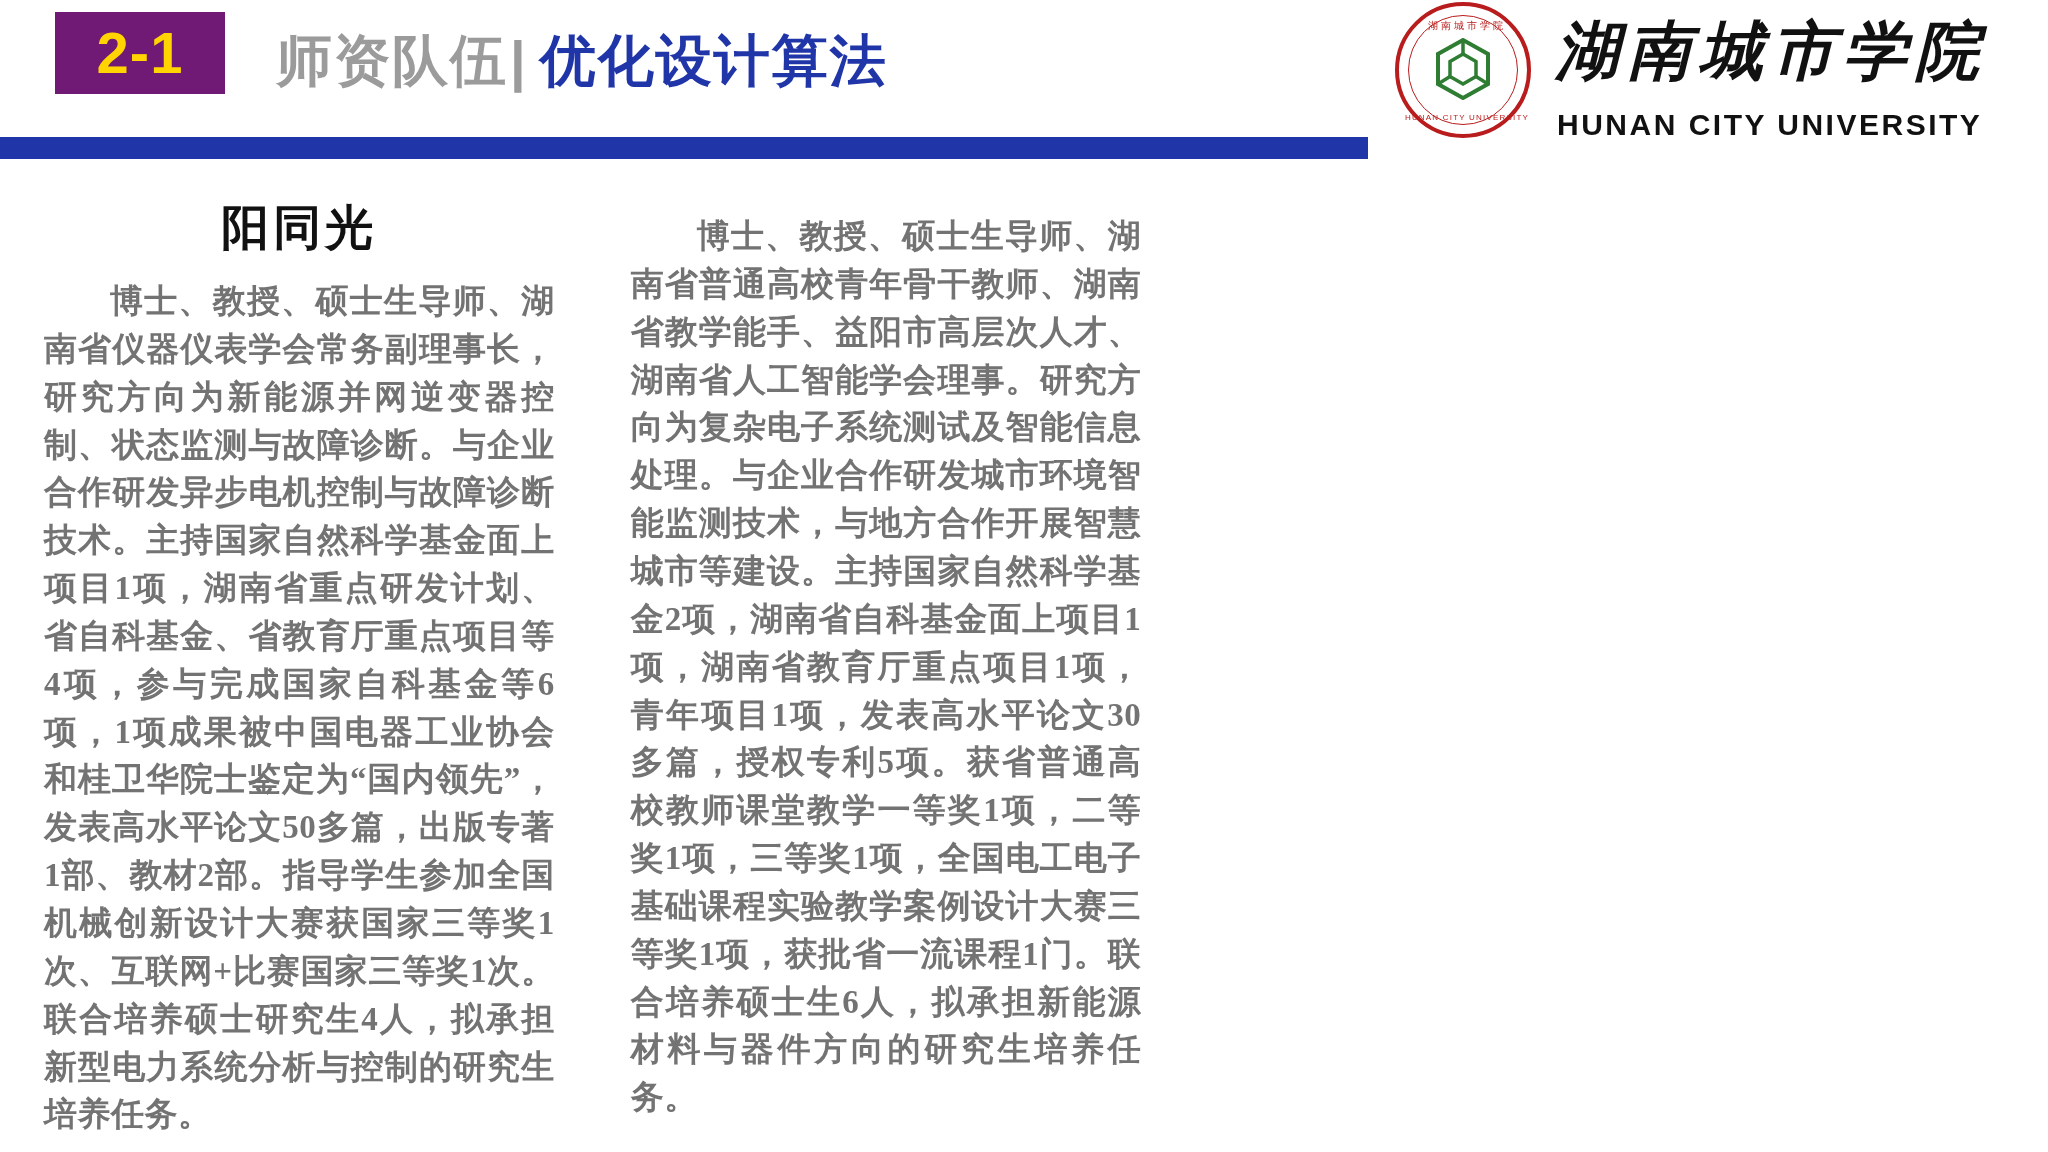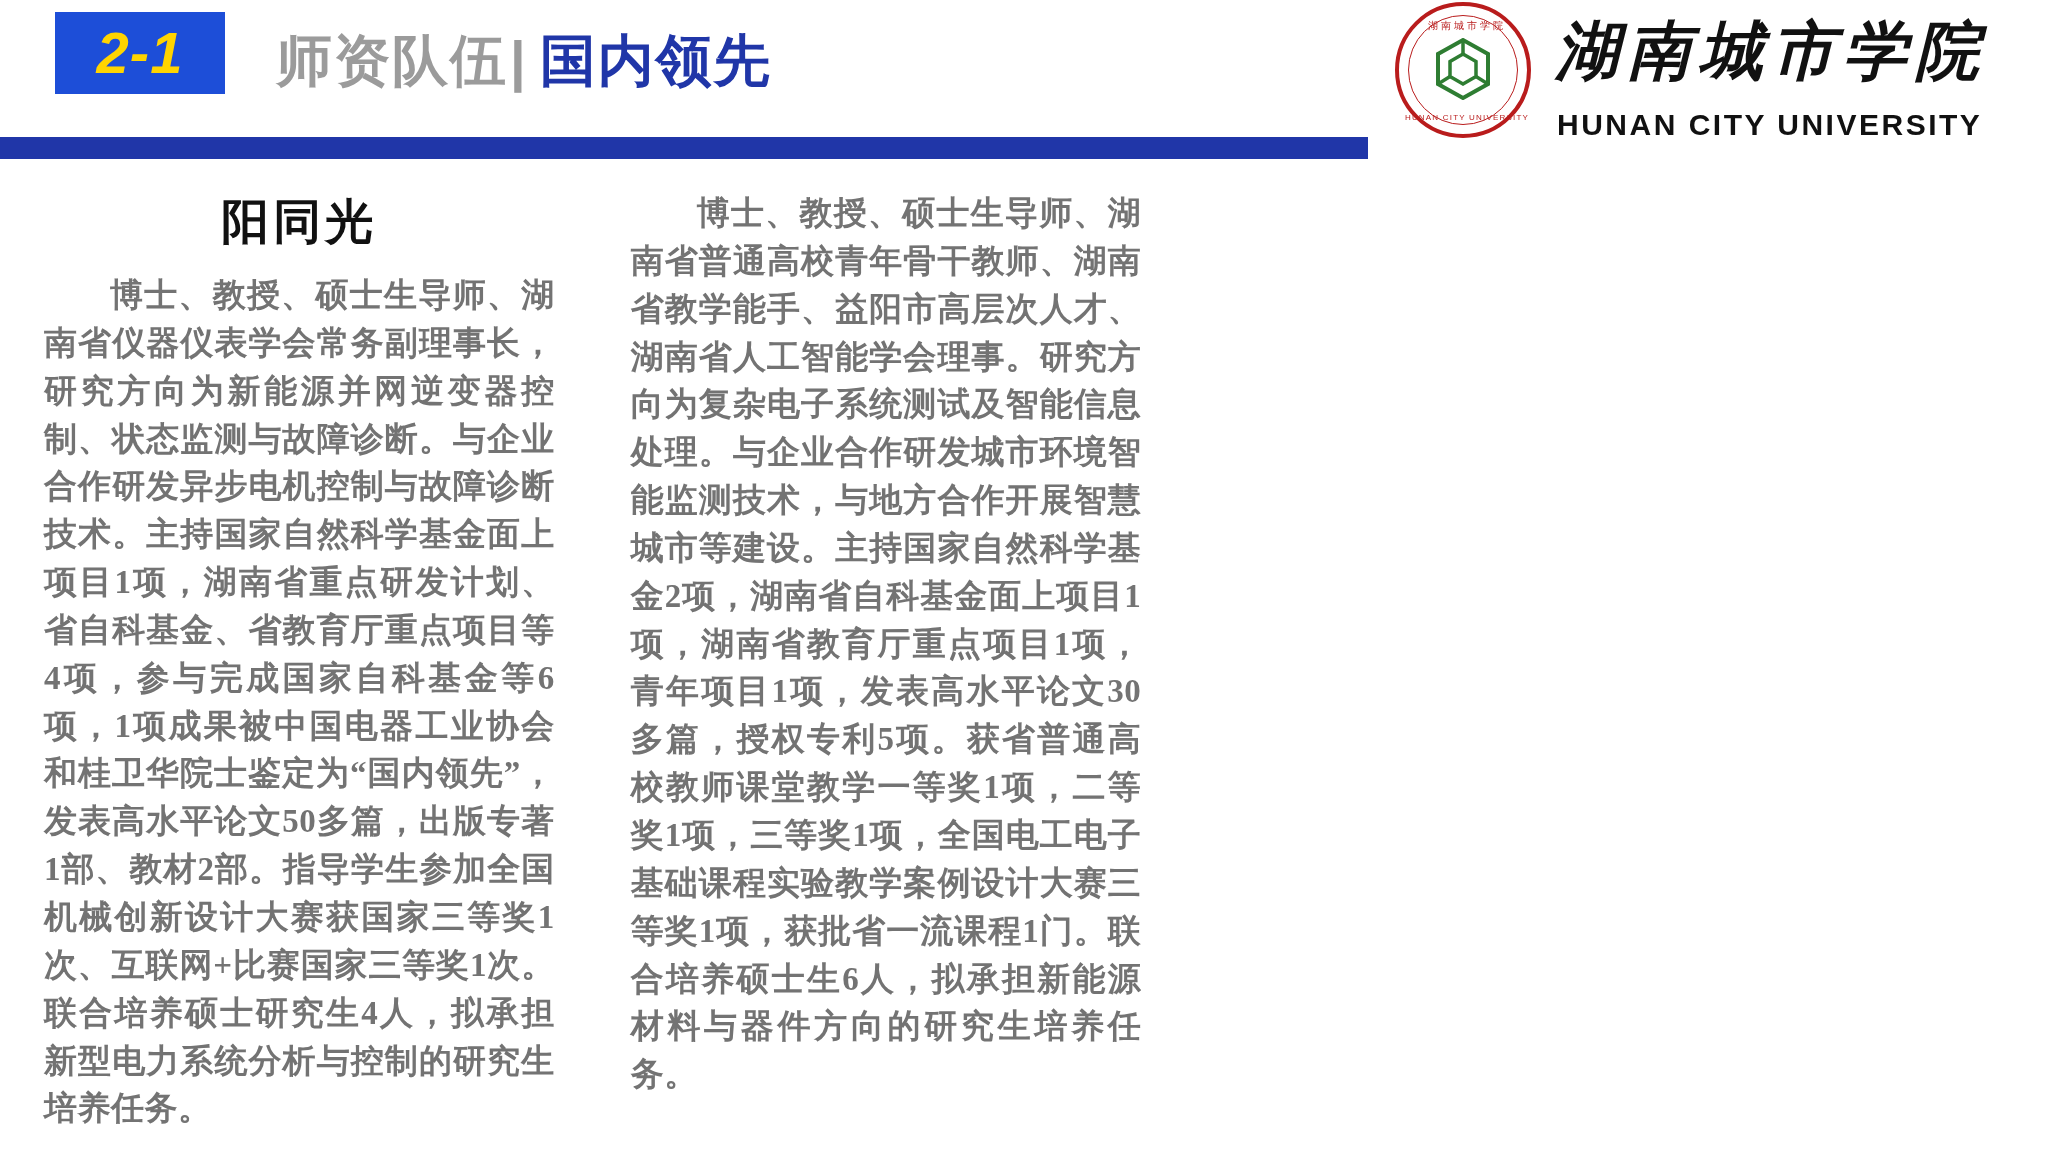--- a/index.html
+++ b/index.html
@@ -22,25 +22,24 @@
     top: 0;
     width: 2048px;
     height: 160px;
   }
   .badge {
     position: absolute;
     left: 55px;
     top: 12px;
     width: 170px;
     height: 82px;
-    background: #1d4ed8;
+    background: #701a75;
     display: flex;
     align-items: center;
     justify-content: center;
-    font-style: italic;
   }
   .badge-text {
     color: #ffd400;
     font-family: "Liberation Sans", sans-serif;
     font-weight: bold;
     font-size: 58px;
     line-height: 1;
     letter-spacing: 1px;
   }
   .title-wrap {
@@ -165,23 +164,24 @@
     font-size: 30px;
     color: #111111;
     letter-spacing: 2.5px;
     white-space: nowrap;
   }
 
   
   .columns {
     position: absolute;
     left: 0;
-    top: 190px;
+    top: 196px;
     width: 1752px;
     display: flex;
+    align-items: center;
   }
   .col {
     width: 660px;
     padding: 0 24px;
     box-sizing: border-box;
   }
   .col-1 { margin-left: 20px; }
   .col-2 { margin-left: 28px; }
   .col-3 { margin-left: 28px; }
 
@@ -209,21 +209,21 @@
 </head>
 <body>
 
 <div class="header">
   <div class="badge">
     <span class="badge-text">2-1</span>
   </div>
   <div class="title-wrap">
     <span class="title-gray">师资队伍</span>
     <span class="title-sep">|</span>
-    <span class="title-blue">国内领先</span>
+    <span class="title-blue">优化设计算法</span>
   </div>
   <div class="header-rule-thin"></div>
   <div class="header-rule"></div>
 </div>
 
 <div class="logo-area">
   <div class="logo-seal">
     <div class="inner-ring"></div>
     <div class="seal-top-text">湖南城市学院</div>
     <svg class="hex" viewBox="0 0 56 62">

